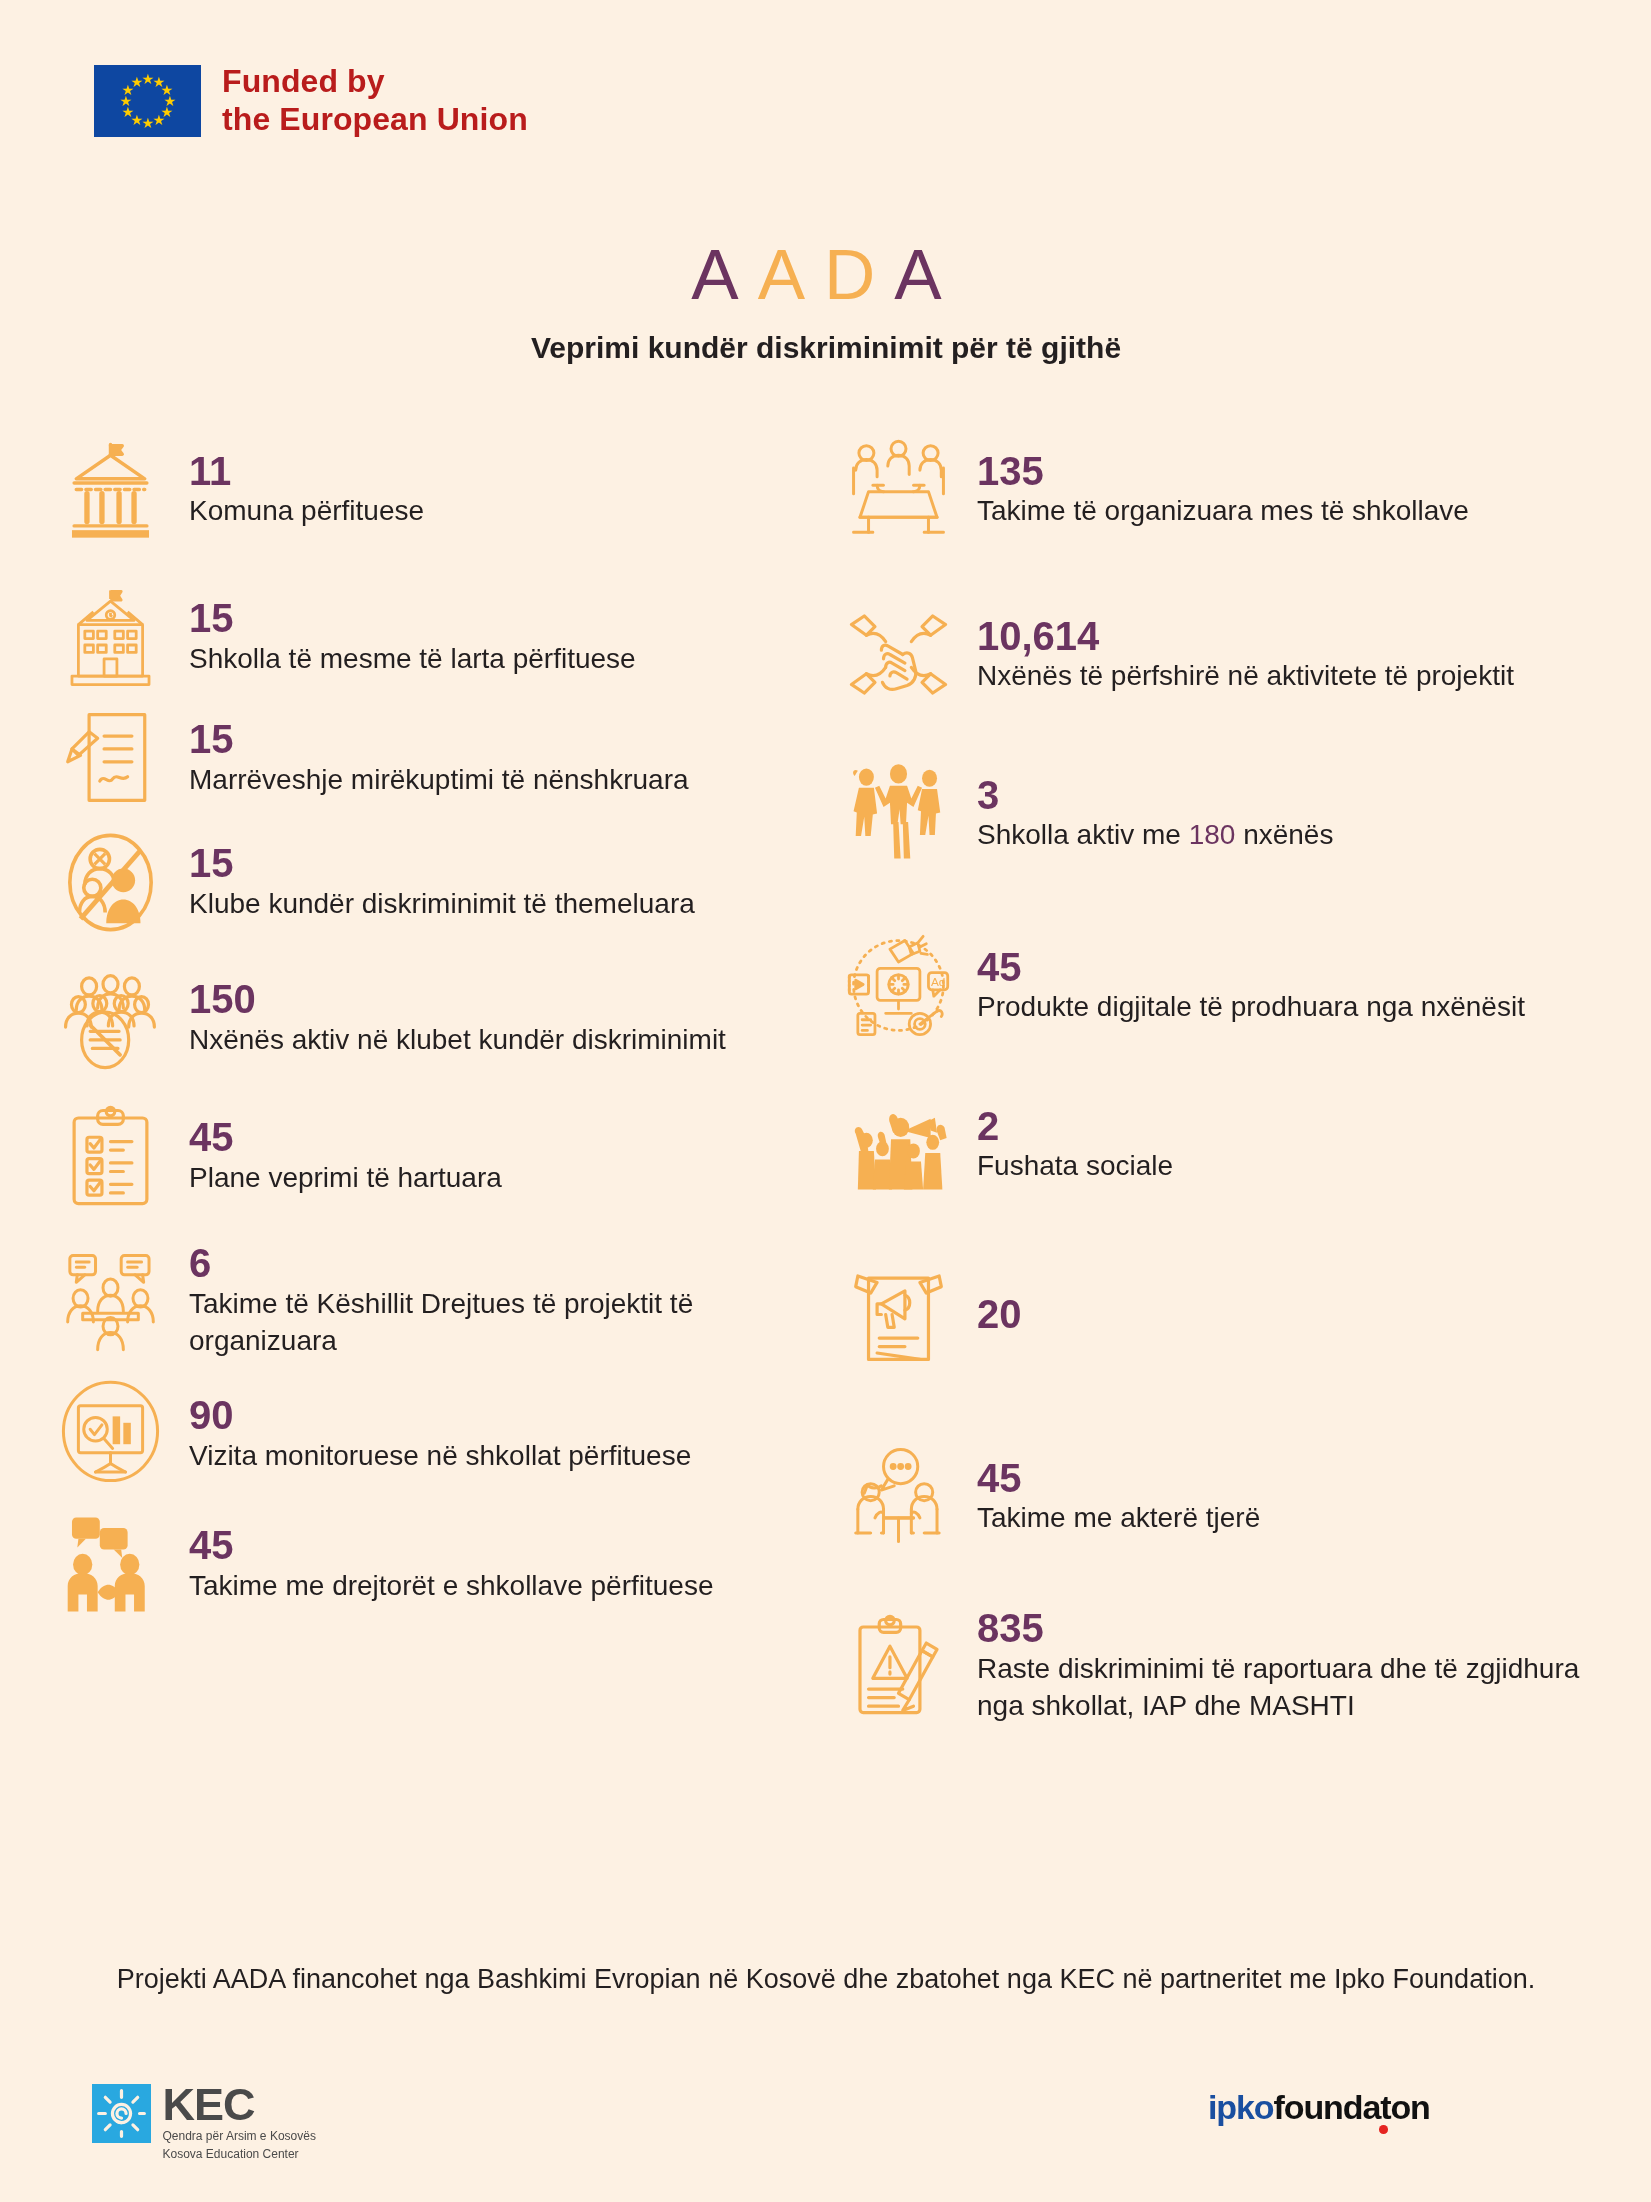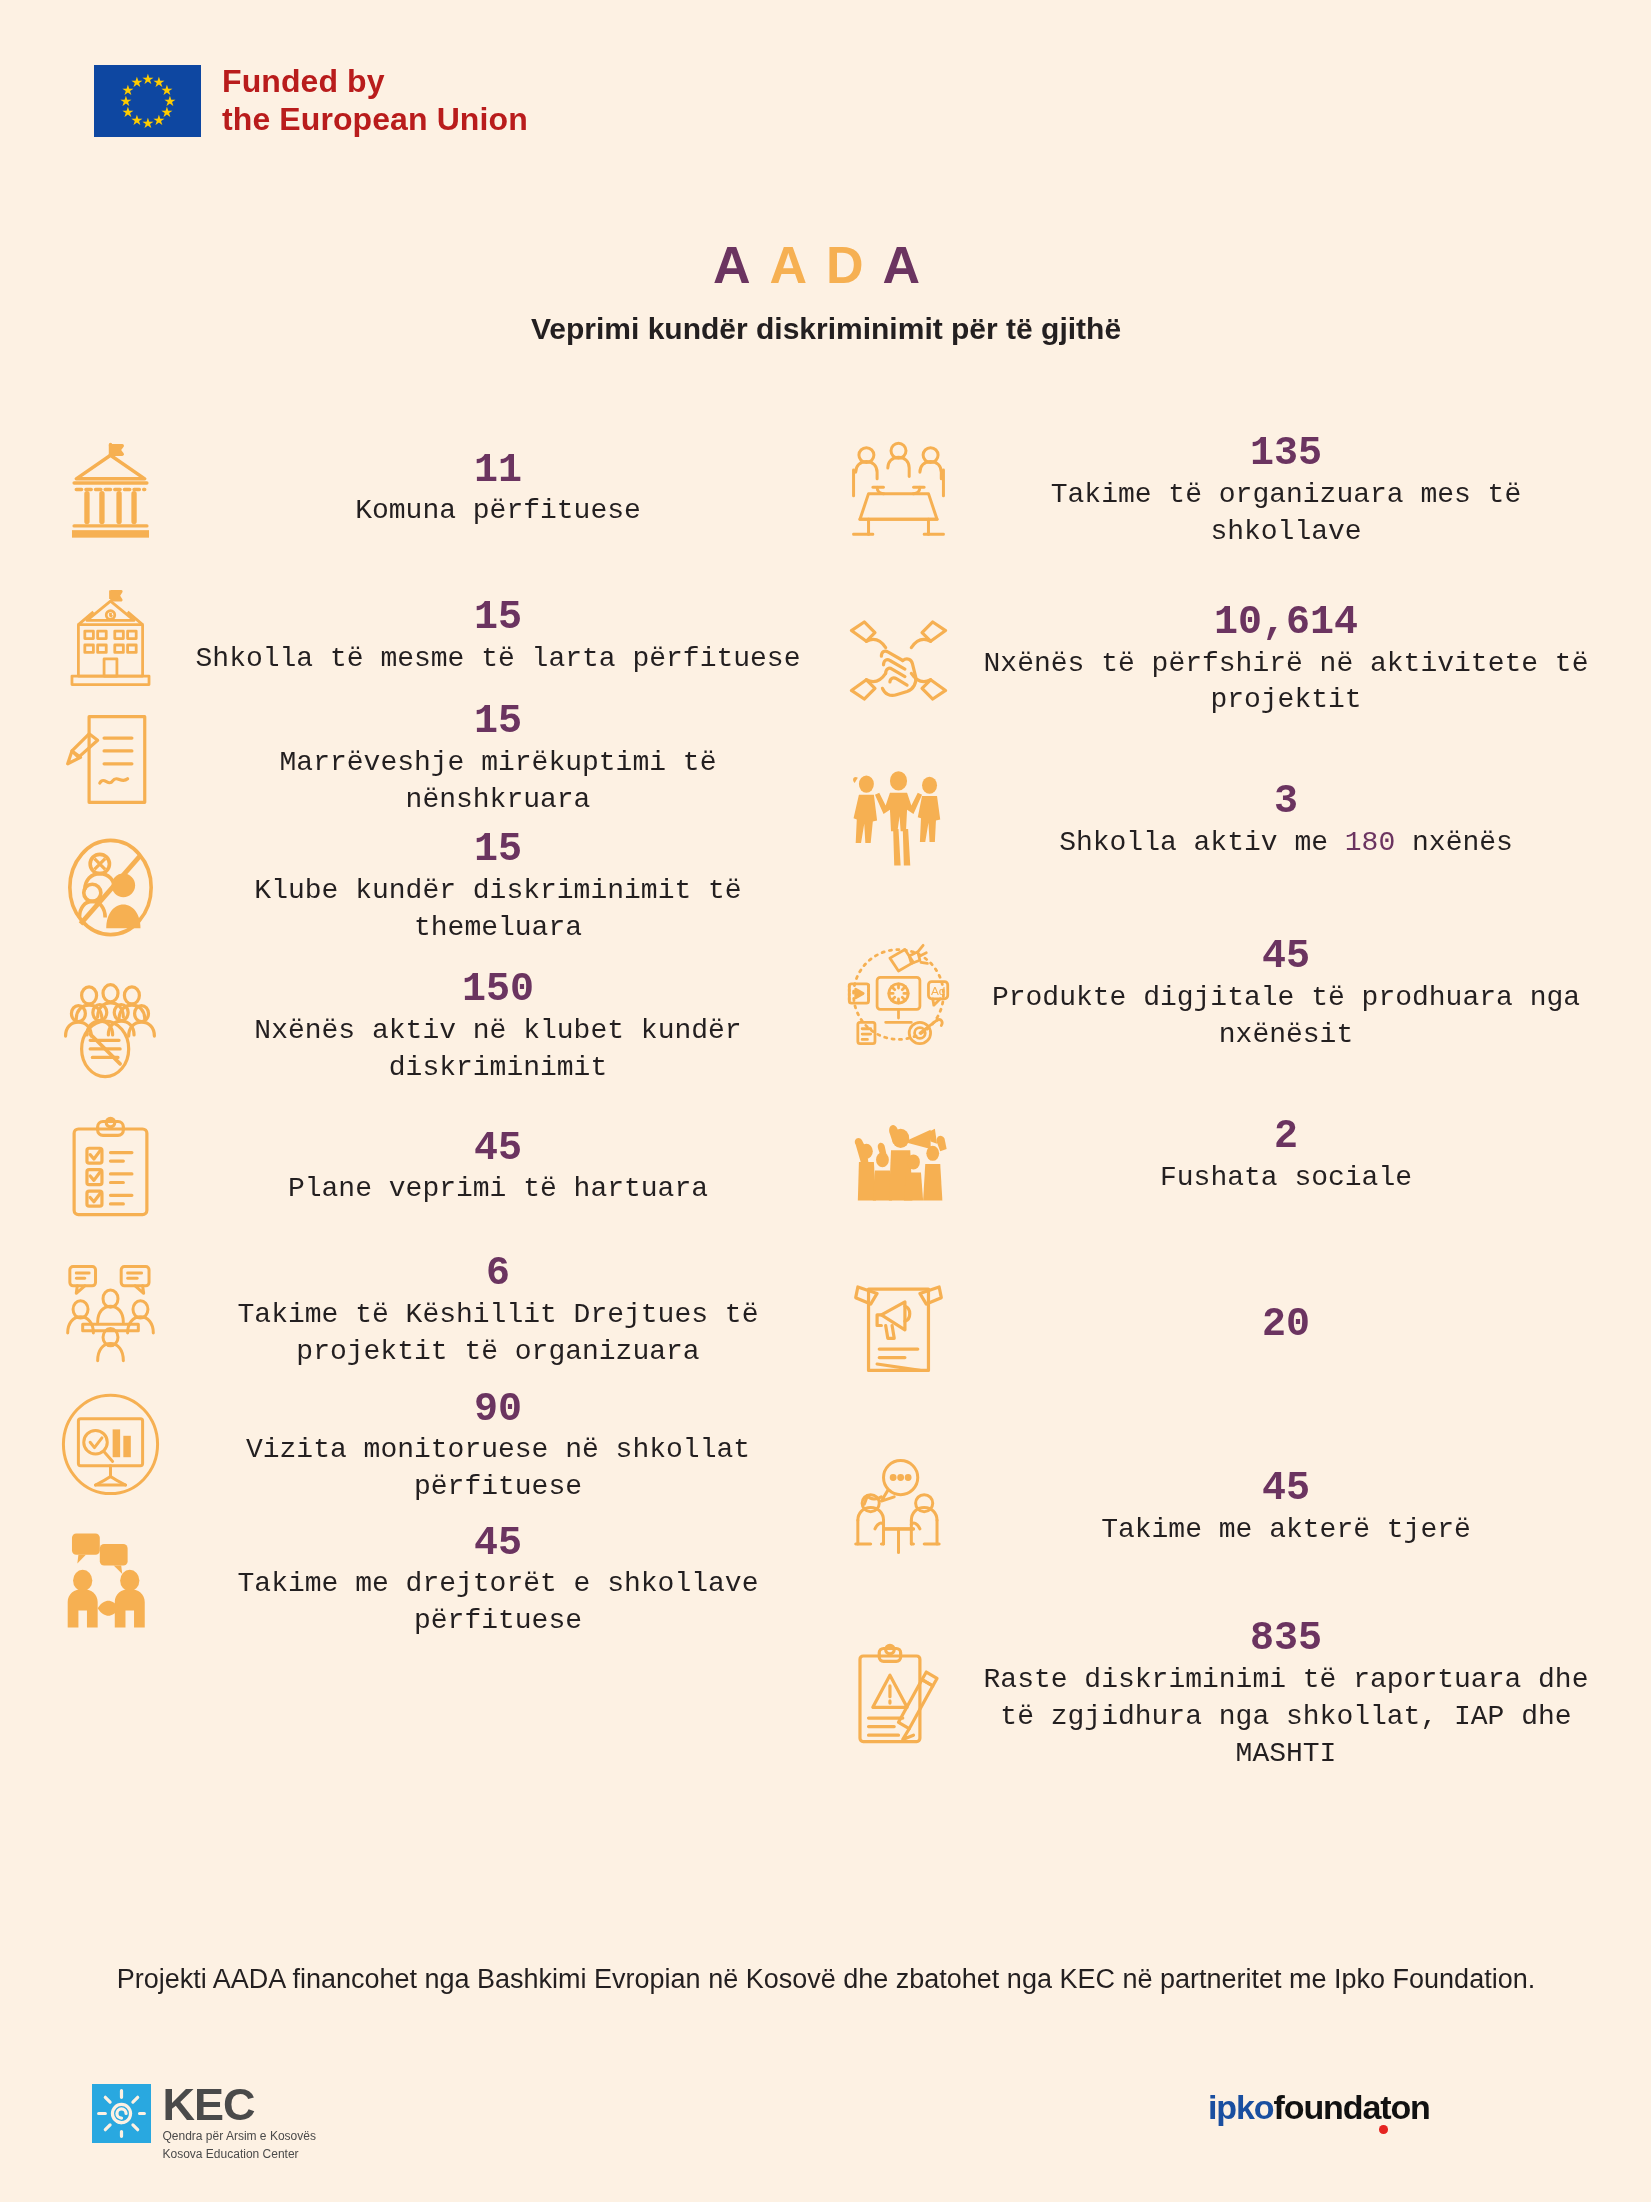--- a/index.html
+++ b/index.html
@@ -14,35 +14,35 @@
   .page{width:1652px;height:2202px;position:relative;box-sizing:border-box;}
 
   
   .eu-block{position:absolute;left:94px;top:63px;display:flex;align-items:center;gap:21px;}
   .eu-flag{width:107px;height:72px;background:#0E47A1;position:relative;flex:none;}
   .eu-flag .star{position:absolute;color:#FFCC00;font-size:14.3px;line-height:1;transform:translate(-50%,-50%);}
   .eu-text{font-weight:bold;font-size:32px;line-height:1.18;color:#b91c1c;letter-spacing:0.1px;}
 
   
   .brand{position:absolute;left:0;right:0;top:239px;text-align:center;}
-  .brand .letters{font-size:52px;font-weight:bold;letter-spacing:19px;line-height:1;}
+  .brand .letters{font-size:71px;font-weight:normal;letter-spacing:19px;line-height:1;}
   .brand .letters .p{color:#6B3460;}
   .brand .letters .o{color:#F6B052;}
   .brand .tagline{margin-top:21px;font-size:30px;font-weight:bold;color:#231f20;}
 
   
   .cols{position:absolute;top:432px;left:0;right:0;display:flex;}
   .col{width:826px;box-sizing:border-box;}
   .col.left{padding-left:57px;padding-right:19px;}
   .col.right{padding-left:19px;padding-right:57px;}
 
   .stat{display:flex;align-items:center;gap:17px;margin-bottom:13.4px;}
   .stat .ico{width:115px;height:115px;flex:none;display:flex;align-items:center;justify-content:flex-start;}
   .stat .ico svg{width:107px;height:107px;display:block;}
-  .stat .body{flex:1;text-align:center;font-family:Liberation Mono, monospace;}
+  .stat .body{flex:1;text-align:left;}
   .stat .num{font-size:40px;font-weight:bold;color:#6B3460;line-height:1.12;}
   .stat .lbl{font-size:28px;line-height:1.32;color:#231f20;}
   .stat .lbl .hl{color:#6B3460;}
 
   .col.left .stat:nth-child(1){margin-bottom:32.5px;}
   .col.left .stat:nth-child(2){margin-bottom:5.7px;}
   .col.left .stat:nth-child(3){margin-bottom:9.6px;}
   .col.left .stat:nth-child(4){margin-bottom:21px;}
   .col.left .stat:nth-child(5){margin-bottom:23px;}
   .col.left .stat:nth-child(6){margin-bottom:27px;}

